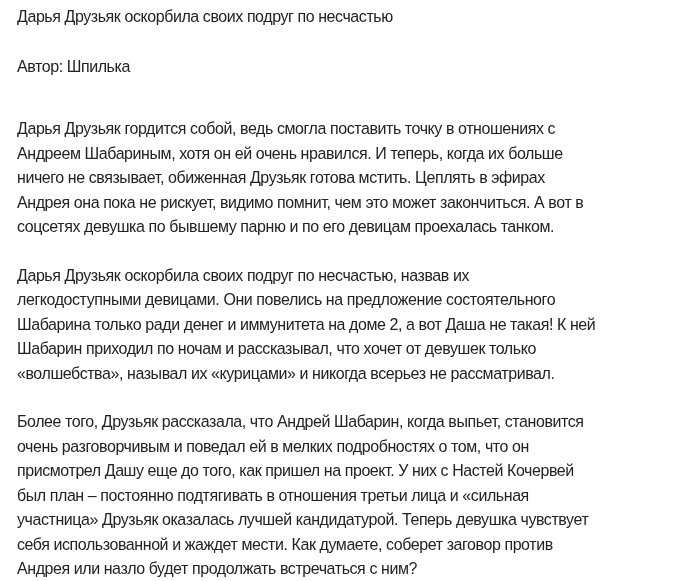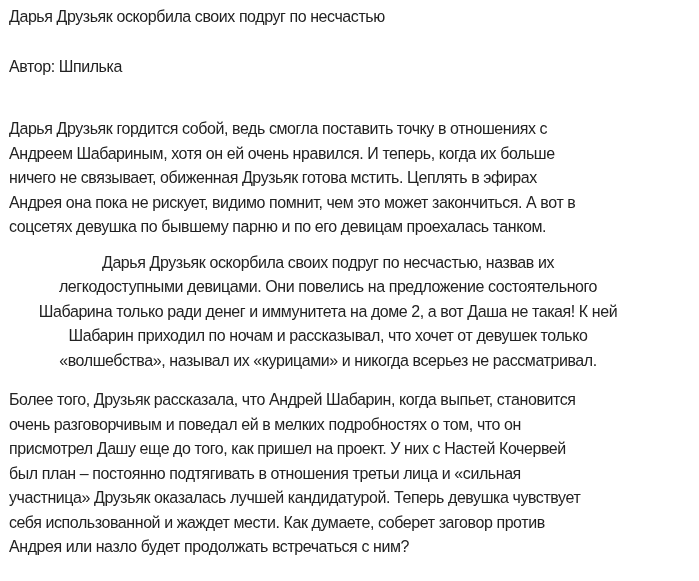--- a/index.html
+++ b/index.html
@@ -8,39 +8,39 @@
     background: #ffffff;
   }
   body {
     width: 699px;
     height: 581px;
     overflow: hidden;
     font-family: "Liberation Sans", sans-serif;
     color: #222222;
   }
   .doc {
-    padding: 4px 4px 0 9px;
+    padding: 4px 4px 0 17px;
   }
   .line {
     display: block;
     white-space: nowrap;
     font-size: 17.2px;
     letter-spacing: -0.45px;
     transform: scaleX(0.93);
     transform-origin: left center;
     height: 24px;
     line-height: 24px;
   }
   .title { margin-top: 0; }
   .author { margin-top: 26px; }
   .para { margin-top: 26px; }
   .para .line { height: 24.5px; line-height: 24.5px; }
   .p1 { margin-top: 38px; }
-  .p2 { margin-top: 11px; text-align: center; }
-  .p3 { margin-top: 15px; }
+  .p2 { margin-top: 24px; }
+  .p3 { margin-top: 24px; }
 </style>
 </head>
 <body>
 
 <div class="doc">
   <div class="line title">Дарья Друзьяк оскорбила своих подруг по несчастью</div>
   <div class="line author">Автор: Шпилька</div>
 
   <div class="para p1">
     <span class="line">Дарья Друзьяк гордится собой, ведь смогла поставить точку в отношениях с</span>

